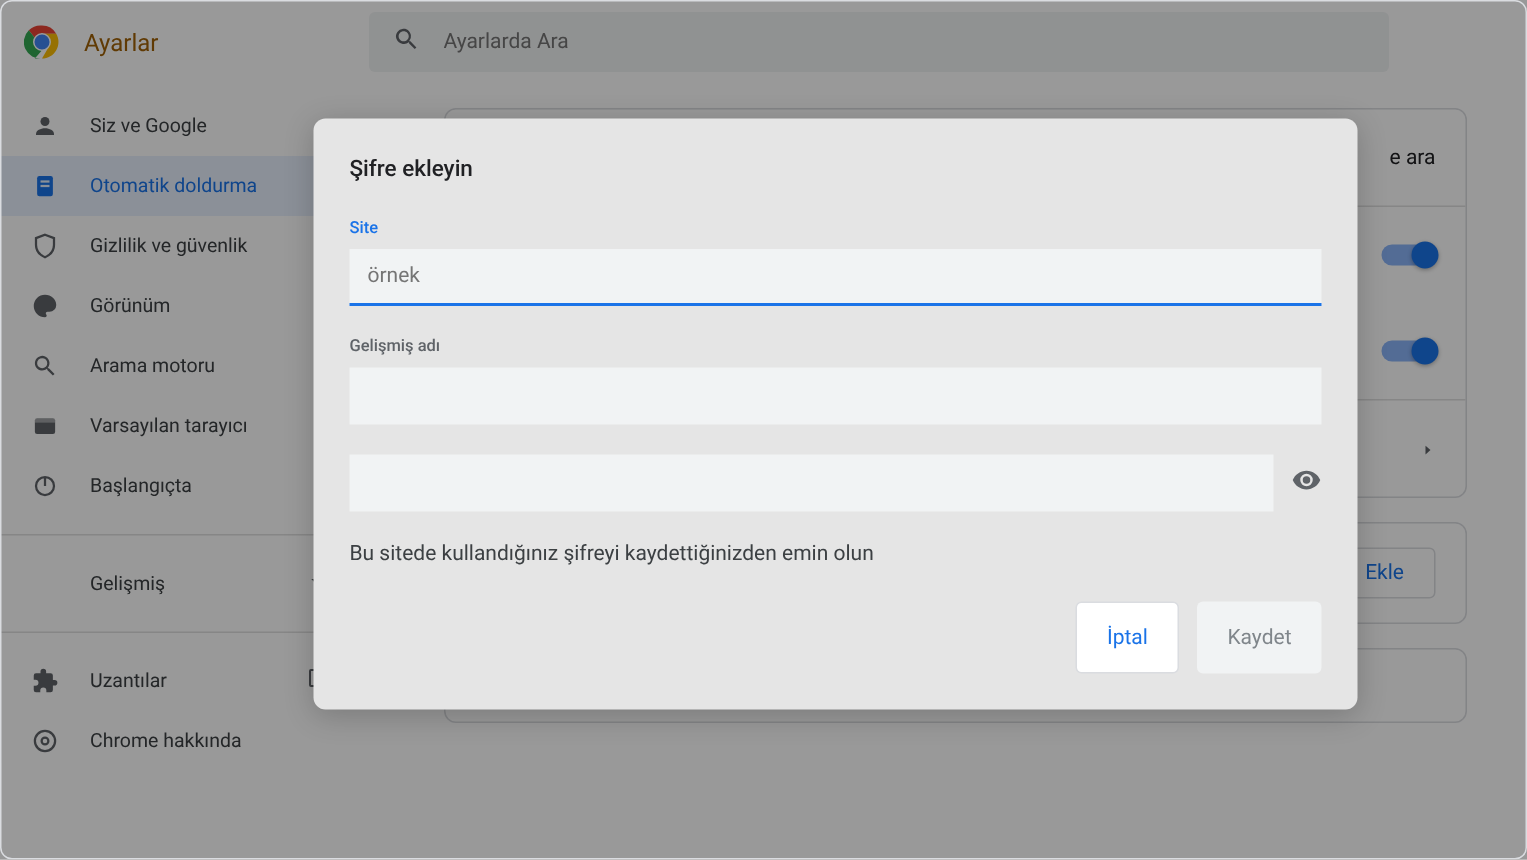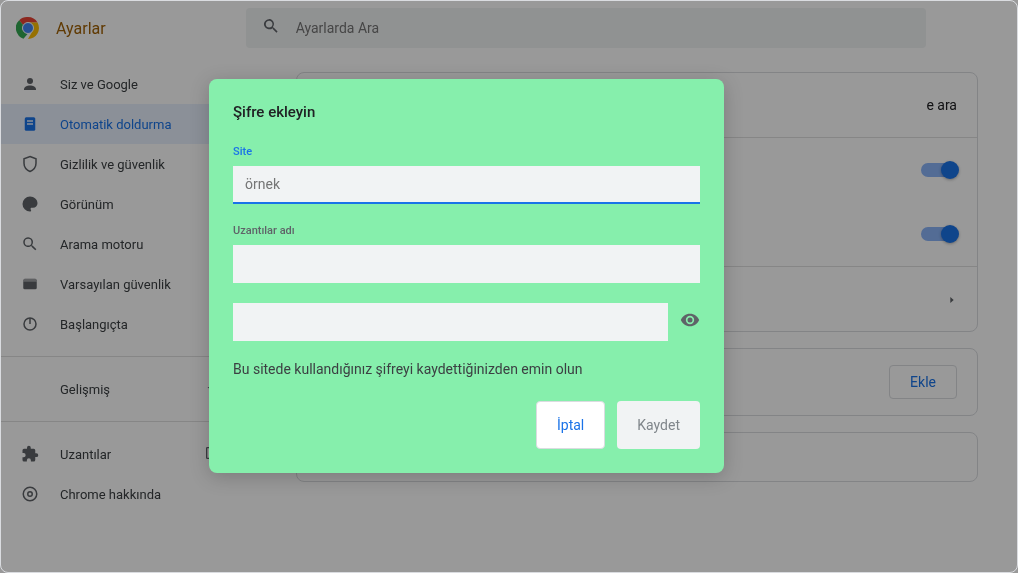--- a/index.html
+++ b/index.html
@@ -34,21 +34,21 @@
     .toggle { width: 36px; height: 14px; background: #8ab4f8; border-radius: 7px; position: relative; }
     .toggle::after { content: ''; position: absolute; width: 18px; height: 18px; background: #1a73e8; border-radius: 50%; right: -2px; top: -2px; box-shadow: 0 1px 3px rgba(0,0,0,0.3); }
     
     .chev-right { color: #5f6368; }
     
     .ekle-btn { border: 1px solid #dadce0; border-radius: 4px; padding: 8px 20px; color: #1a73e8; font-size: 14px; background: #fff; cursor: pointer; }
     
     .saved-header { padding: 20px 32px 12px; font-size: 14px; color: #3c4043; }
     
     
-    .dialog { position: absolute; z-index: 100; left: 209px; top: 79px; width: 515px; background: #86efac; border-radius: 8px; padding: 24px; box-shadow: 0 4px 20px rgba(0,0,0,0.2); }
+    .dialog { position: absolute; z-index: 100; left: 209px; top: 79px; width: 696px; background: #e5e5e5; border-radius: 8px; padding: 24px; box-shadow: 0 4px 20px rgba(0,0,0,0.2); }
     .dialog-title { font-size: 15px; color: #202124; font-weight: 500; margin-bottom: 24px; }
     .field-label { font-size: 11px; color: #5f6368; font-weight: 500; margin-bottom: 8px; display: block; }
     .field-label.active { color: #1a73e8; }
     .field-input { width: 100%; background: #f1f3f4; border: none; border-bottom: 2px solid transparent; padding: 10px 12px; font-size: 14px; outline: none; color: #5f6368; }
     .field-input.focused { border-bottom: 2px solid #1a73e8; }
     .field-group { margin-bottom: 20px; }
     .password-row { display: flex; align-items: center; gap: 12px; }
     .password-row .field-input { flex: 1; }
     .eye-icon { color: #5f6368; cursor: pointer; }
     .dialog-hint { font-size: 14px; color: #3c4043; margin-top: 4px; margin-bottom: 24px; }
@@ -134,21 +134,21 @@
         </span>
       <span>Arama motoru</span>
     </div>
     <div class="sidebar-item">
       <span class="nav-icon">
           <svg width="18" height="18" viewBox="0 0 24 24" fill="#5f6368">
             <rect x="3" y="5" width="18" height="14" rx="2"></rect>
             <rect x="3" y="5" width="18" height="4" fill="#fff" fill-opacity="0.4"></rect>
           </svg>
         </span>
-      <span>Varsayılan güvenlik</span>
+      <span>Varsayılan tarayıcı</span>
     </div>
     <div class="sidebar-item">
       <span class="nav-icon">
           <svg width="18" height="18" viewBox="0 0 24 24" fill="none" stroke="#5f6368" stroke-width="2">
             <circle cx="12" cy="12" r="8"></circle>
             <line x1="12" y1="4" x2="12" y2="12"></line>
           </svg>
         </span>
       <span>Başlangıçta</span>
     </div>
@@ -221,21 +221,21 @@
 
 <div class="dialog">
   <div class="dialog-title">Şifre ekleyin</div>
 
   <div class="field-group">
     <label class="field-label active">Site</label>
     <input class="field-input focused" placeholder="örnek" style="">
   </div>
 
   <div class="field-group">
-    <label class="field-label">Uzantılar adı</label>
+    <label class="field-label">Gelişmiş adı</label>
     <input class="field-input" style="">
   </div>
 
   <div class="field-group">
     <div class="password-row">
       <input class="field-input" type="password" style="">
       <span class="eye-icon">
         <svg width="20" height="20" viewBox="0 0 24 24" fill="#5f6368">
             <path d="M12 4.5C7 4.5 2.73 7.61 1 12c1.73 4.39 6 7.5 11 7.5s9.27-3.11 11-7.5c-1.73-4.39-6-7.5-11-7.5zM12 17a5 5 0 110-10 5 5 0 010 10zm0-8a3 3 0 100 6 3 3 0 000-6z"></path>
           </svg>

